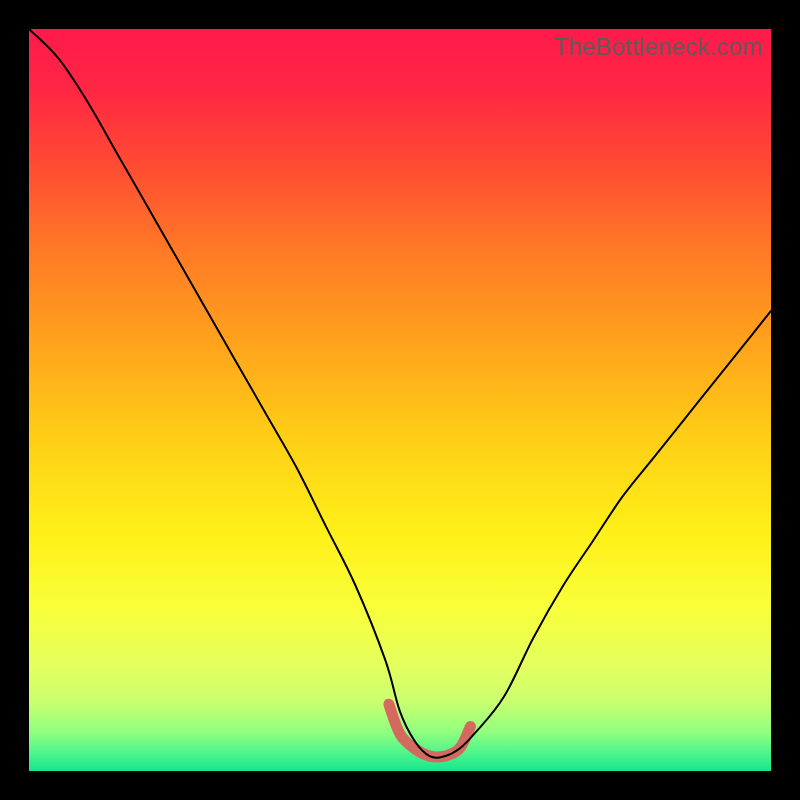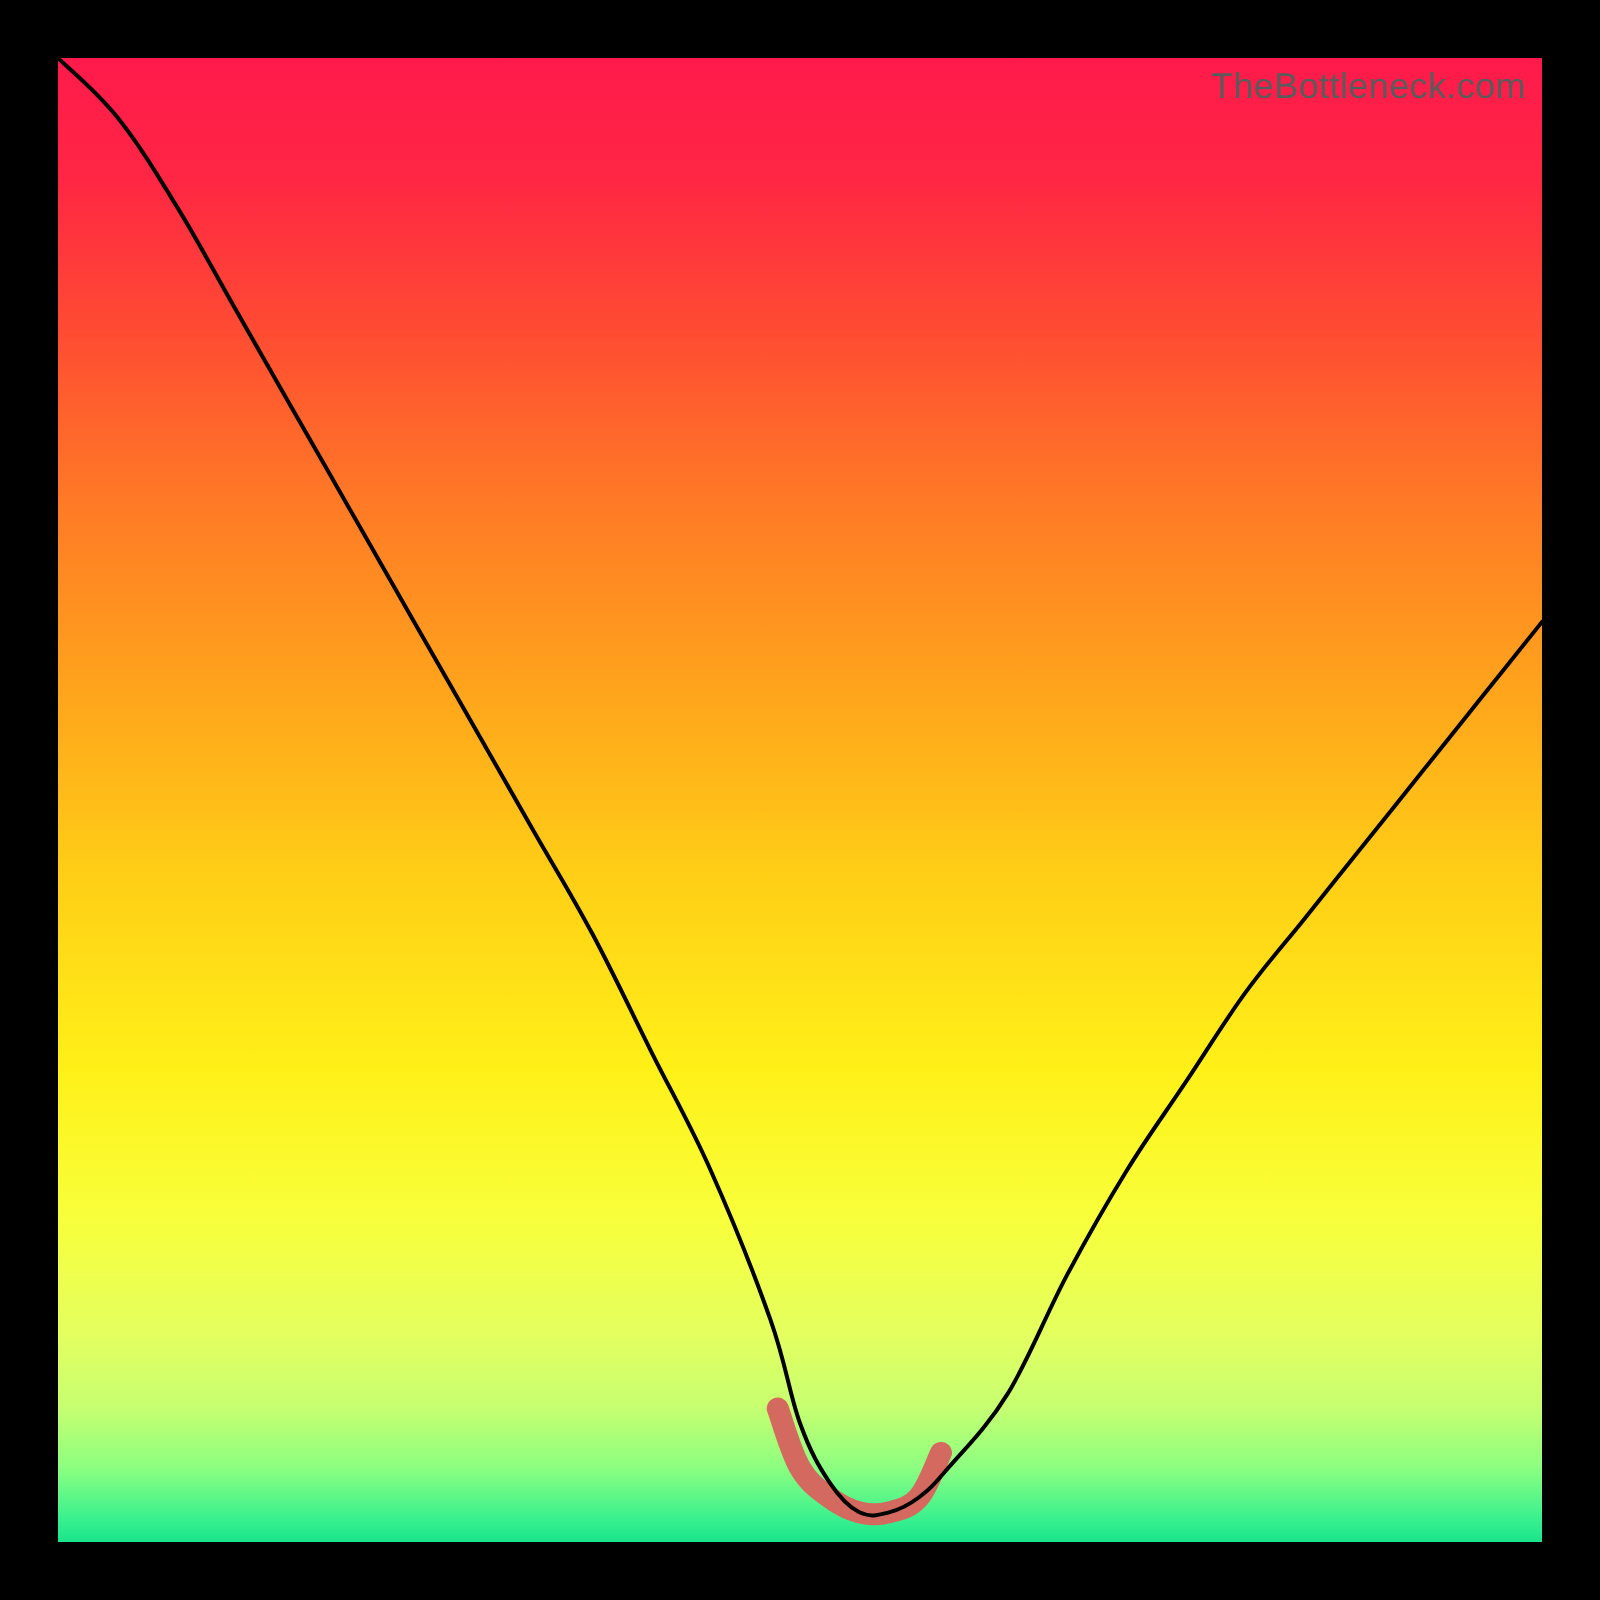--- a/index.html
+++ b/index.html
@@ -29,21 +29,21 @@
   }
   .grad {
     position: absolute;
     left: 0; top: 0; width: 100%; height: 100%;
   }
   .watermark {
     position: absolute;
     top: 4px;
     right: 8px;
     color: #5b5b5b;
-    font-size: 18px;
+    font-size: 24px;
     font-weight: 500;
     letter-spacing: 0.2px;
     user-select: none;
     text-align: center;
   }
   svg.curve {
     position: absolute;
     left: 0; top: 0;
     width: 742px;
     height: 742px;

